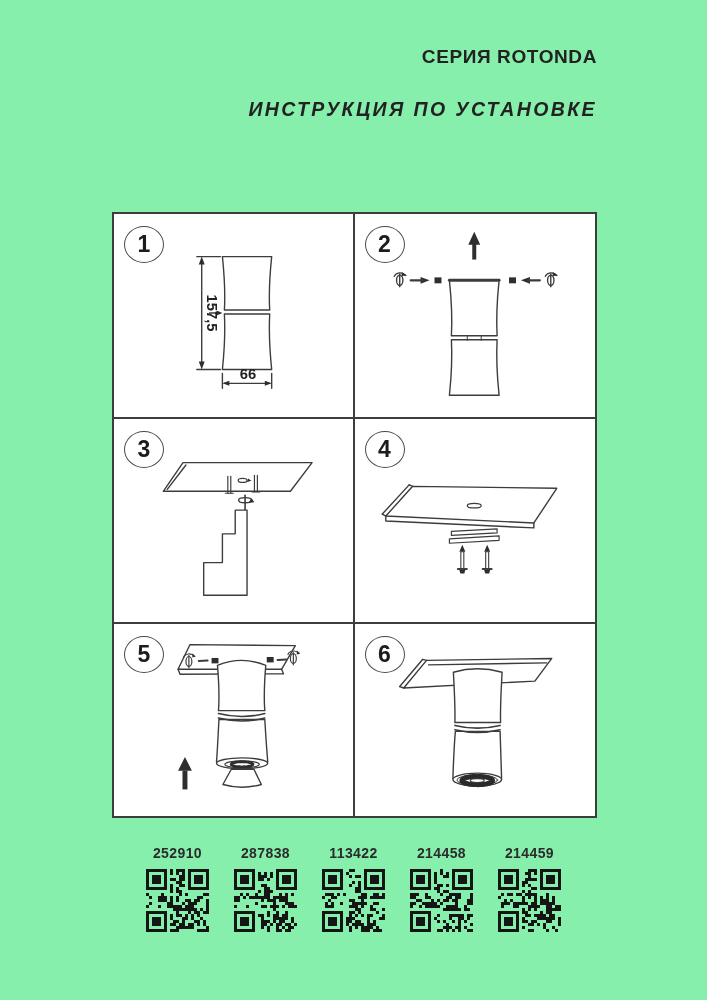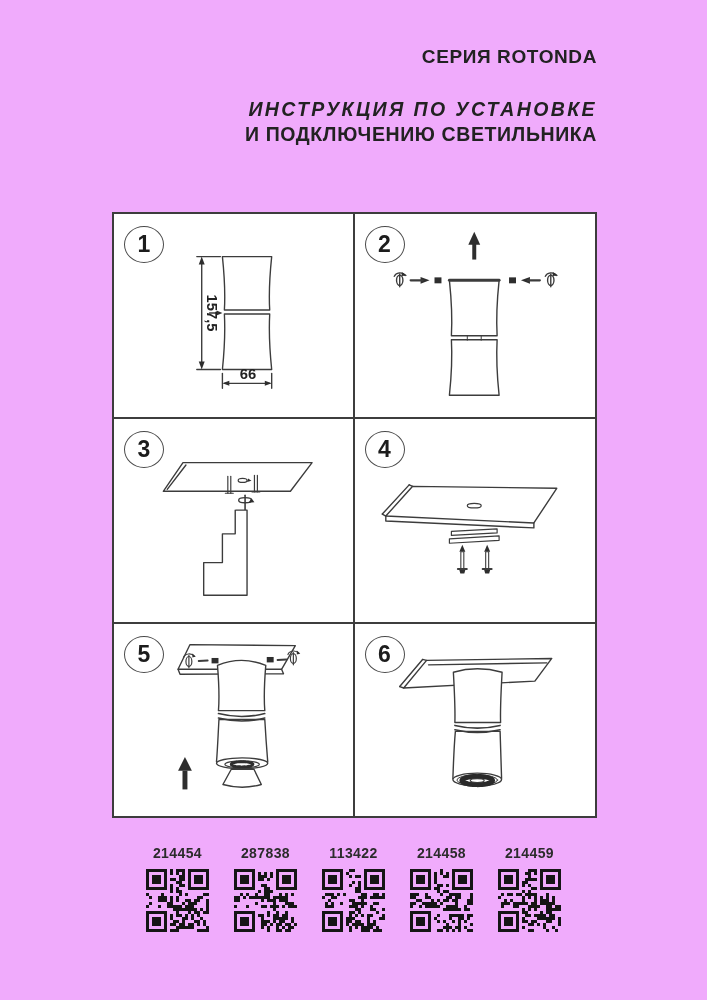--- a/index.html
+++ b/index.html
@@ -3,21 +3,21 @@
 <meta charset="utf-8">
 <style>
   :root{
     --line:#3d3d3d;
     --ink:#1f1f1f;
   }
   html,body{margin:0;padding:0;background:#fff;}
   .page{
     position:relative;
     width:707px;height:1000px;
-    background:#f0abfc;
+    background:#86efac;
     font-family:"Liberation Sans", sans-serif;
     color:var(--ink);
     overflow:hidden;
   }
   
   .header{
     position:absolute;top:44px;right:110px;
     text-align:right;
   }
   .series-line{
@@ -79,21 +79,20 @@
 </style>
 </head>
 <body>
 
 <div class="page">
 
   <div class="header">
     <div class="series-line">СЕРИЯ ROTONDA</div>
     <div class="title-block">
       <div class="title-line1">ИНСТРУКЦИЯ ПО УСТАНОВКЕ</div>
-      <div class="title-line2">И ПОДКЛЮЧЕНИЮ СВЕТИЛЬНИКА</div>
     </div>
   </div>
 
   <div class="grid">
 
     <div class="cell">
       <div class="badge">
           <span>1</span>
         </div>
       <svg class="drawing" viewBox="0 0 242 205" preserveAspectRatio="none">
@@ -302,21 +301,21 @@
           <ellipse class="ln" cx="123" cy="158.5" rx="20.5" ry="5.4" style="stroke-width:1"></ellipse>
           <ellipse class="ln" cx="123" cy="159" rx="15.5" ry="4.2" style="stroke-width:5;stroke-dasharray:2.8 1.8;stroke:#2a2a2a"></ellipse>
           <ellipse class="ln" cx="123" cy="159" rx="7" ry="2" style="stroke-width:1.2"></ellipse>
         </g>
       </svg>
     </div>
   </div>
 
   <div class="qr-section">
     <div class="qr-item">
-      <div class="qr-label">214454</div>
+      <div class="qr-label">252910</div>
       <svg class="qr" viewBox="0 0 63 63">
           <g fill="#151515">
             <rect x="0" y="0" width="3" height="3"></rect>
             <rect x="3" y="0" width="3" height="3"></rect>
             <rect x="6" y="0" width="3" height="3"></rect>
             <rect x="9" y="0" width="3" height="3"></rect>
             <rect x="12" y="0" width="3" height="3"></rect>
             <rect x="15" y="0" width="3" height="3"></rect>
             <rect x="18" y="0" width="3" height="3"></rect>
             <rect x="24" y="0" width="3" height="3"></rect>

